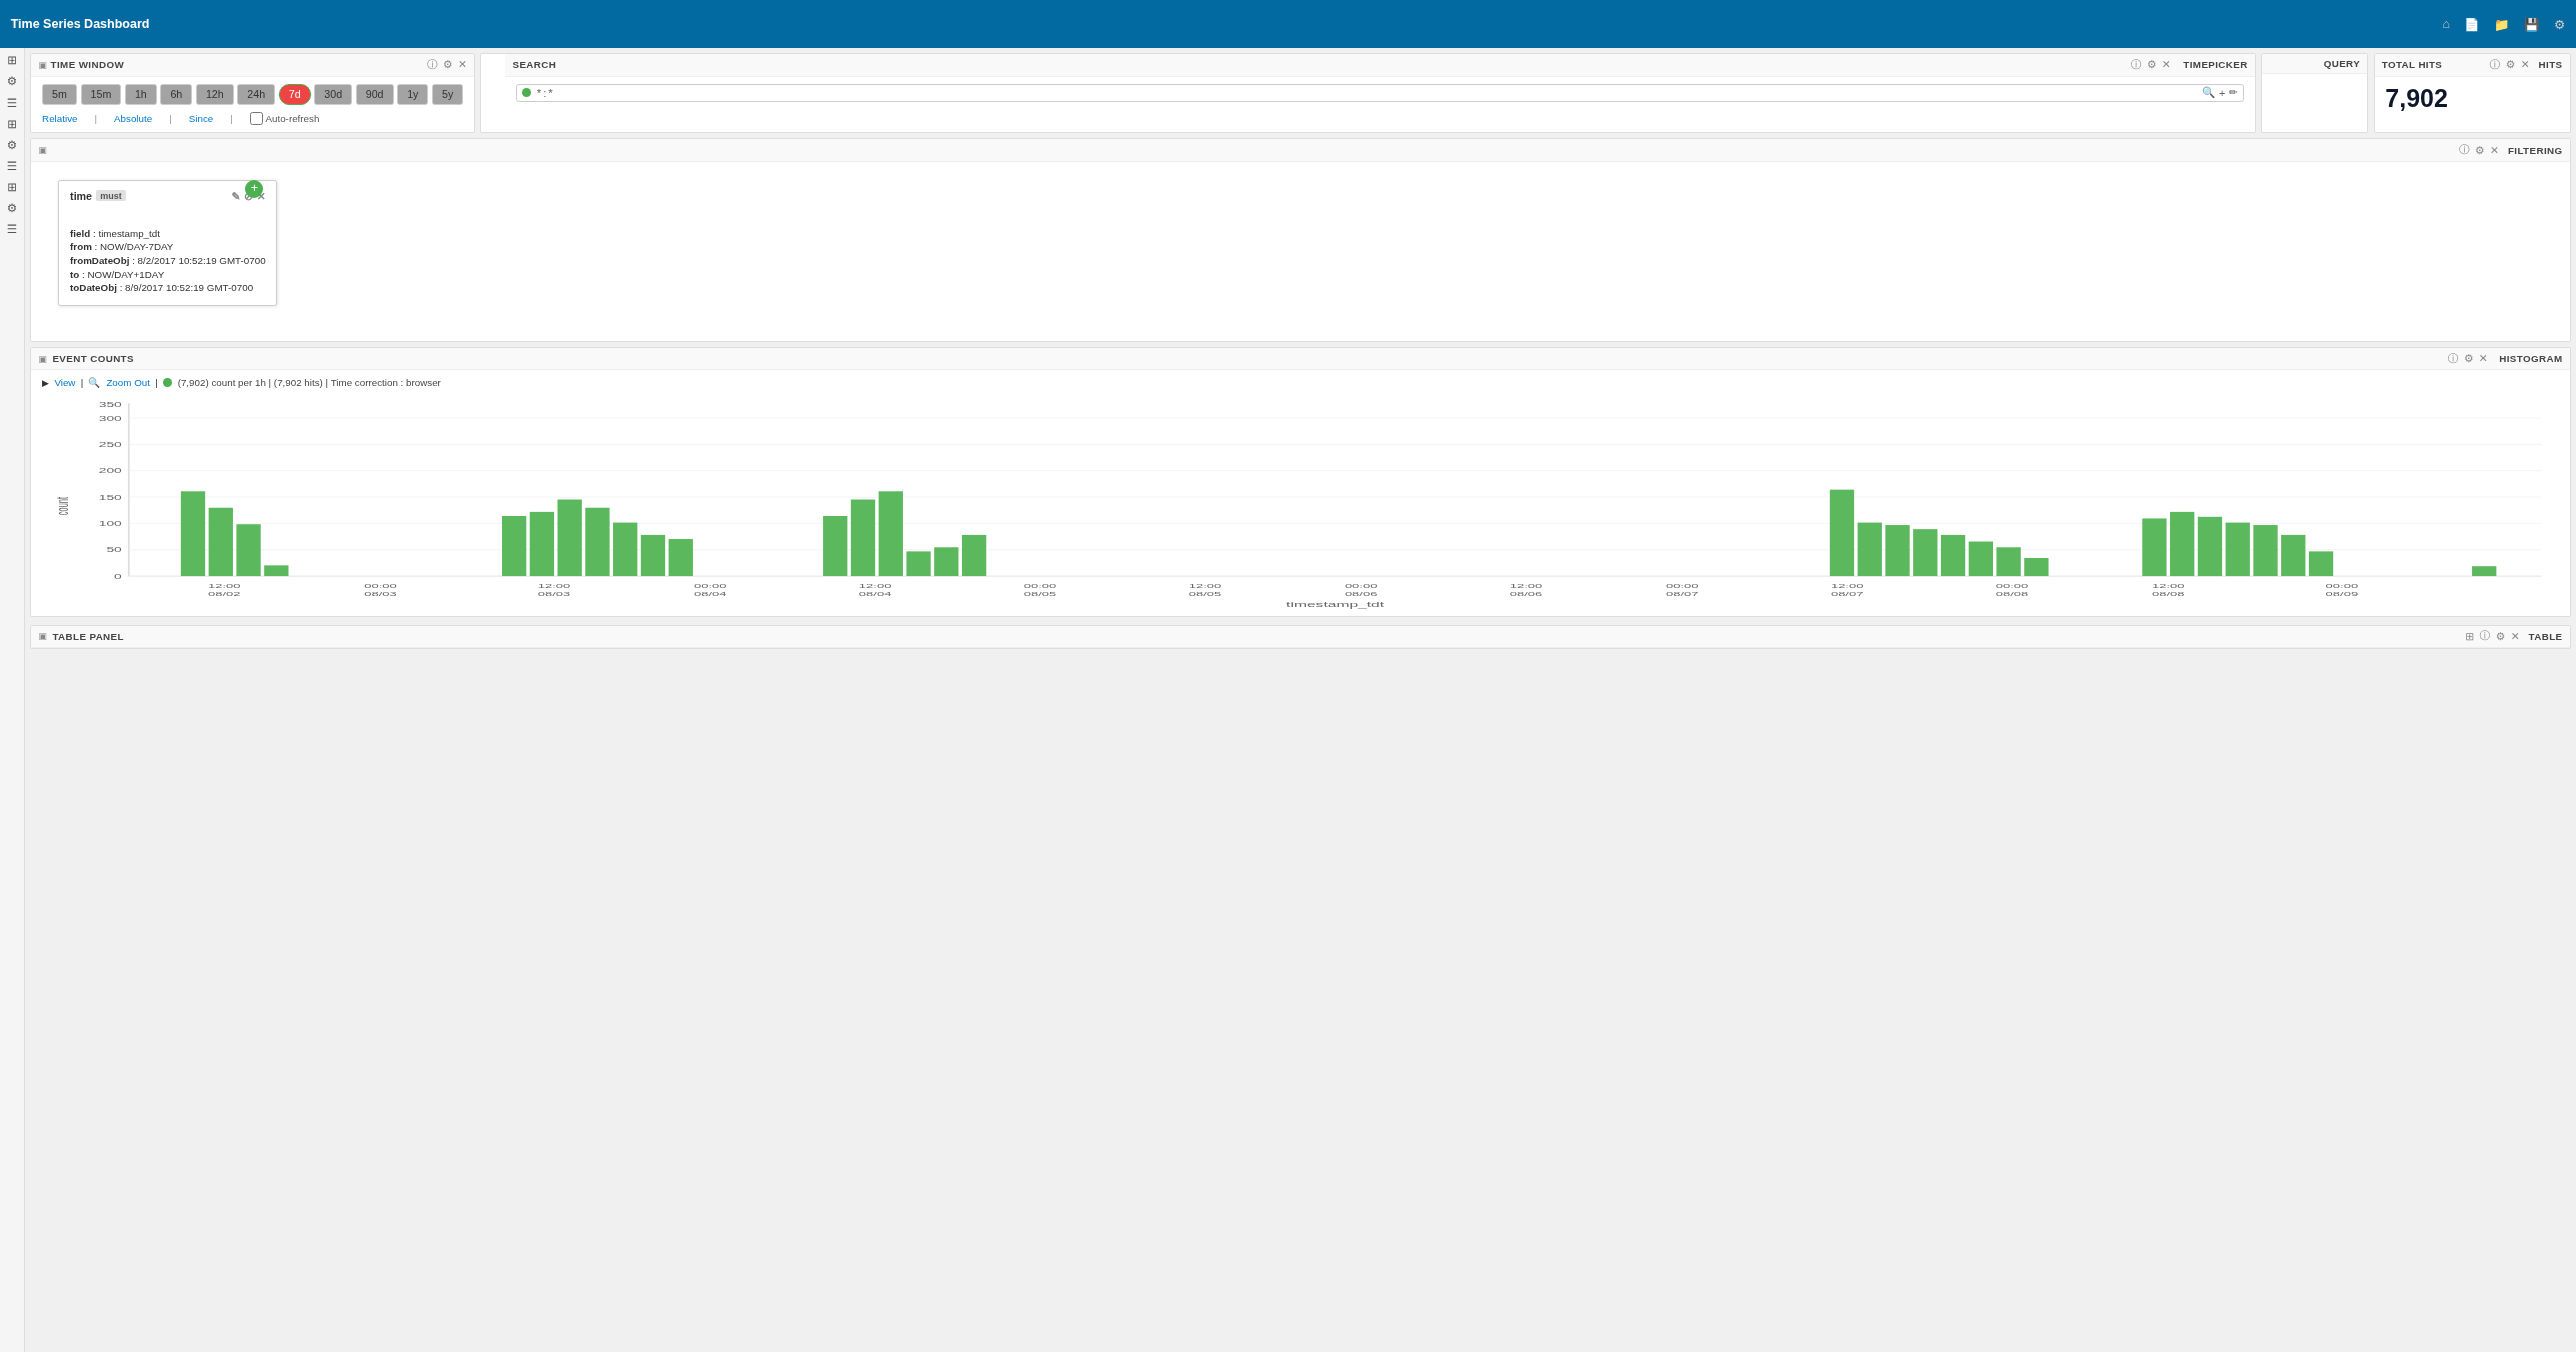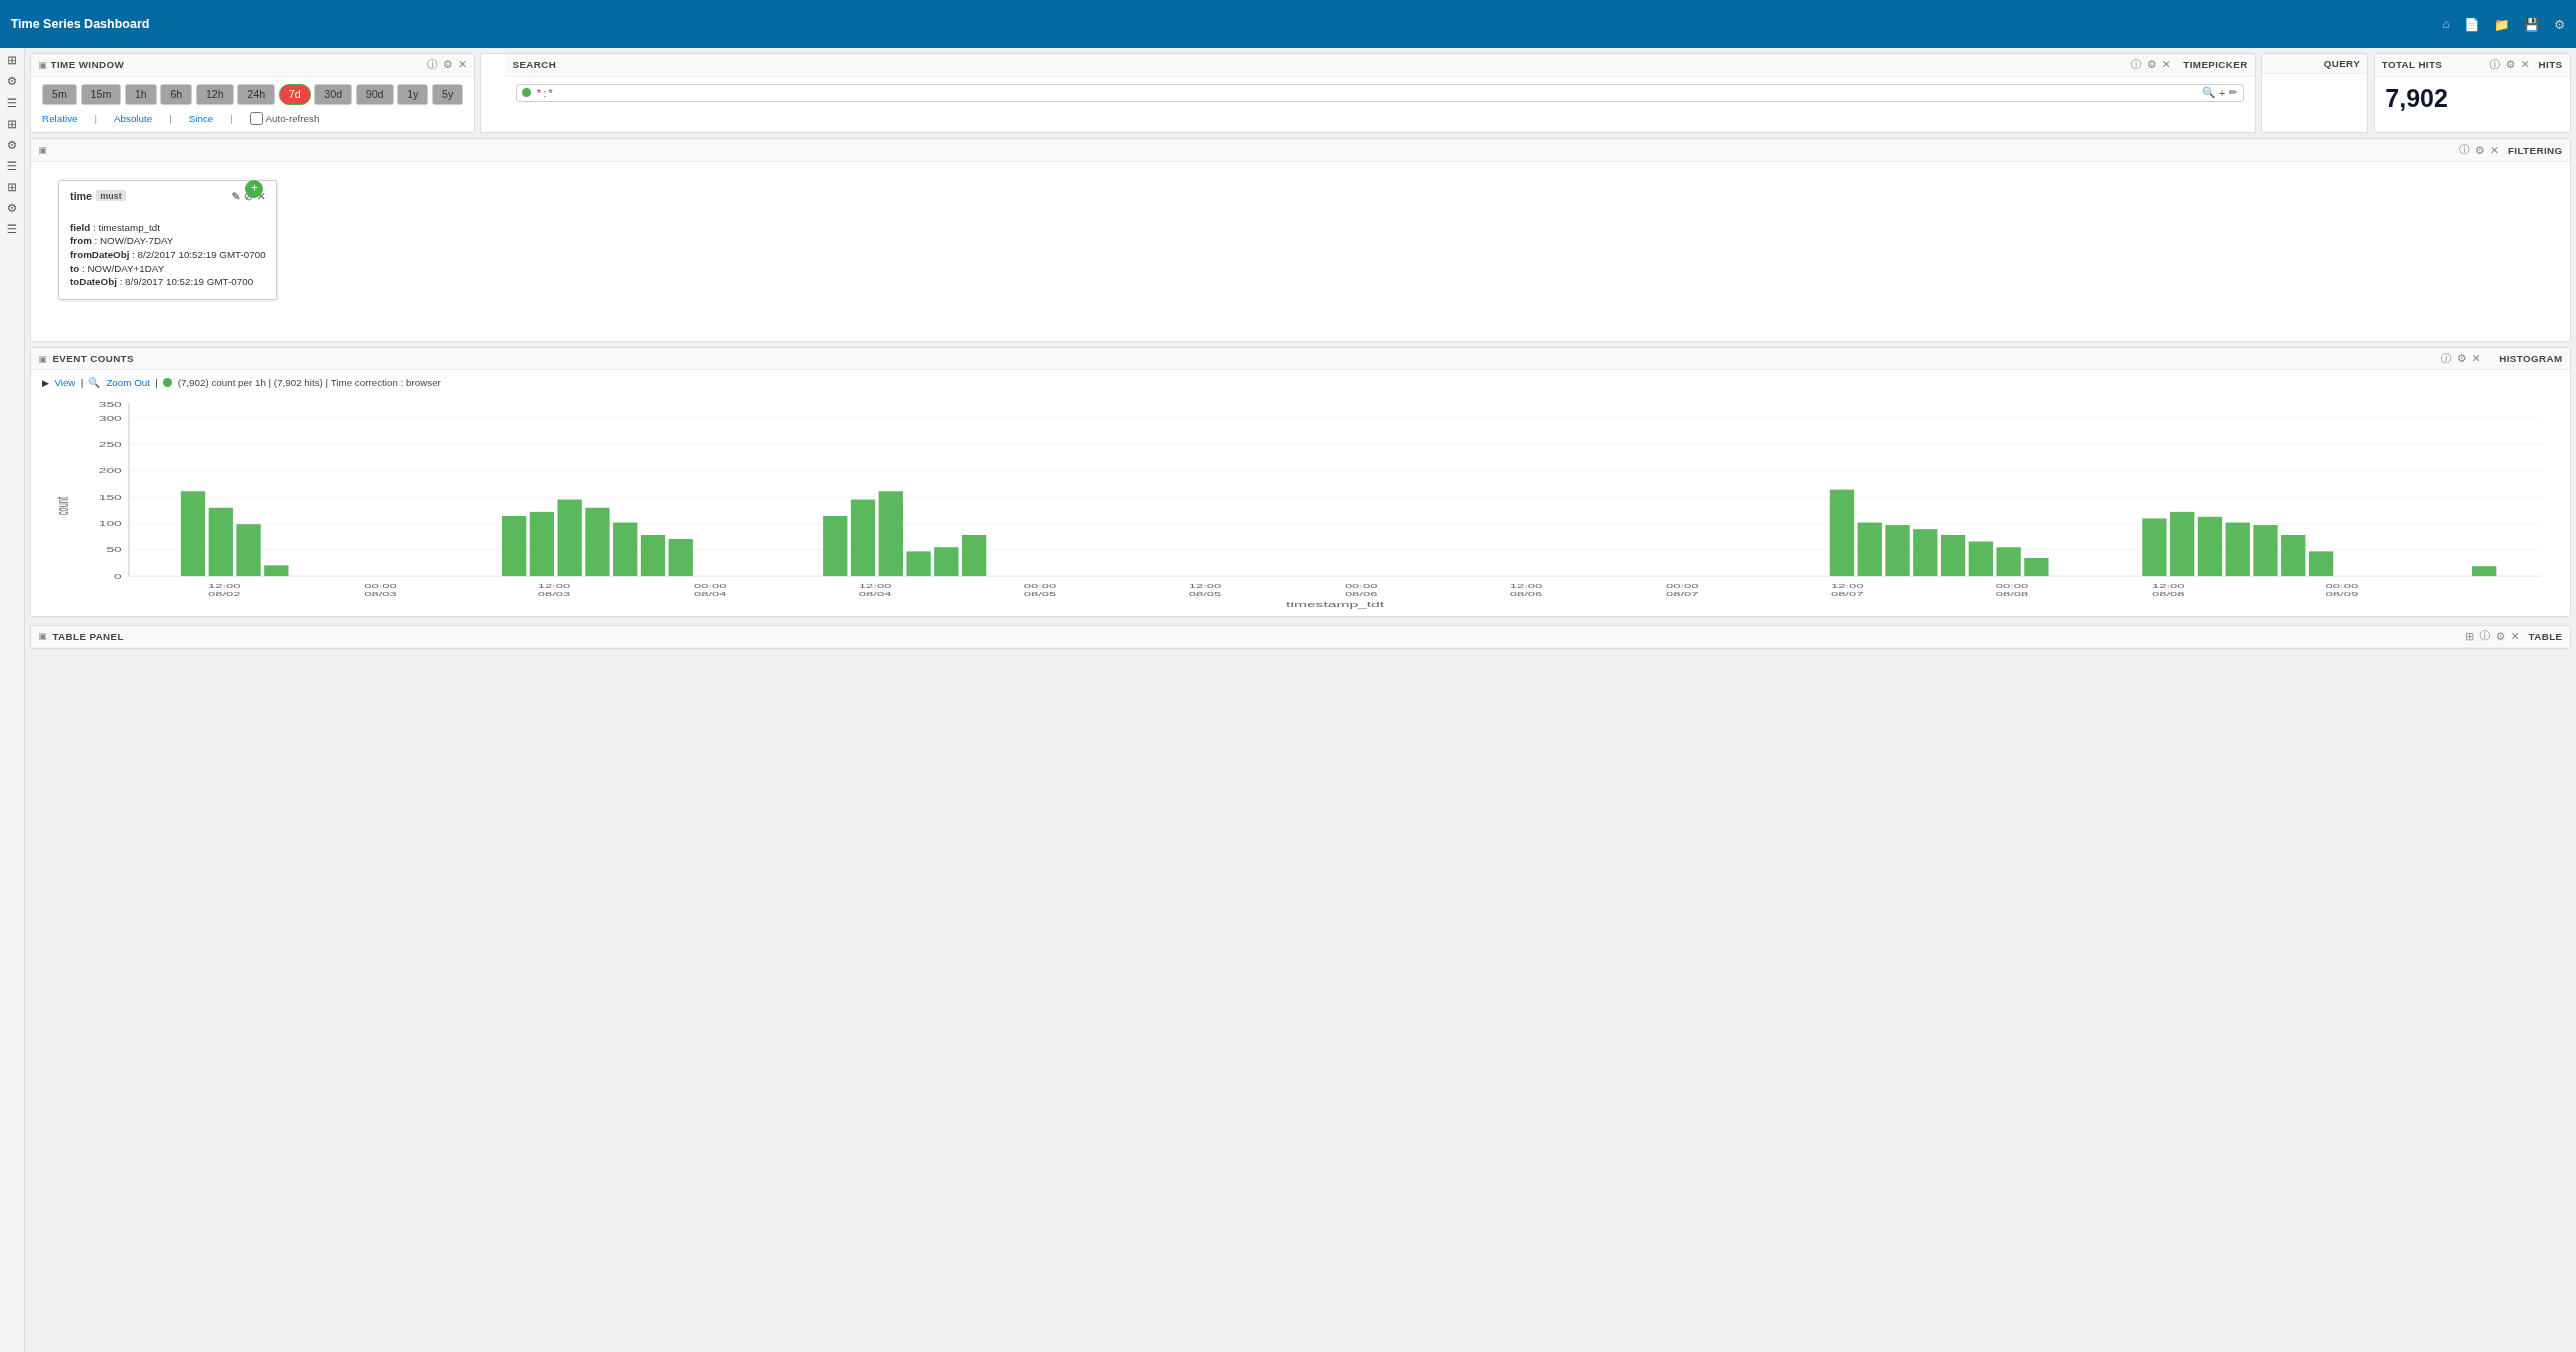--- a/index.html
+++ b/index.html
@@ -110,21 +110,21 @@
       border-radius: 2.7px;
       padding: 9px 10.7px;
       font-size: 9.8px;
       min-width: 179px;
       box-shadow: 0.9px 0.9px 3.6px rgba(0,0,0,0.1);
     }
     .filter-tooltip-header {
       display: flex;
       align-items: flex-start;
       gap: 3.6px;
-      margin-bottom: 19px;
+      margin-bottom: 25px;
       font-weight: bold;
       font-size: 10.7px;
     }
     .must-badge {
       background: #e0e0e0;
       padding: 0.9px 4.5px;
       border-radius: 1.8px;
       font-size: 9px;
       color: #555;
     }
@@ -344,21 +344,21 @@
     </div>
 
     <div class="panel histogram-panel">
       <div class="panel-header">
         <span class="collapse-icon">▣</span>
         <span class="panel-title">EVENT COUNTS</span>
         <div class="panel-spacer"></div>
         <span class="panel-header-icon">ⓘ</span>
         <span class="panel-header-icon">⚙</span>
         <span class="panel-header-icon">✕</span>
-        <span class="panel-title" style="margin-left:13px">HISTOGRAM</span>
+        <span class="panel-title" style="margin-left:6px">HISTOGRAM</span>
       </div>
       <div class="histogram-body">
         <div class="histogram-controls">
           <span style="color:#333; font-size:9px">▶</span>
           <a class="view-link">View</a>
           <span>|</span>
           <span>🔍</span>
           <a class="zoom-out-link">Zoom Out</a>
           <span>|</span>
           <span class="hist-dot"></span>

